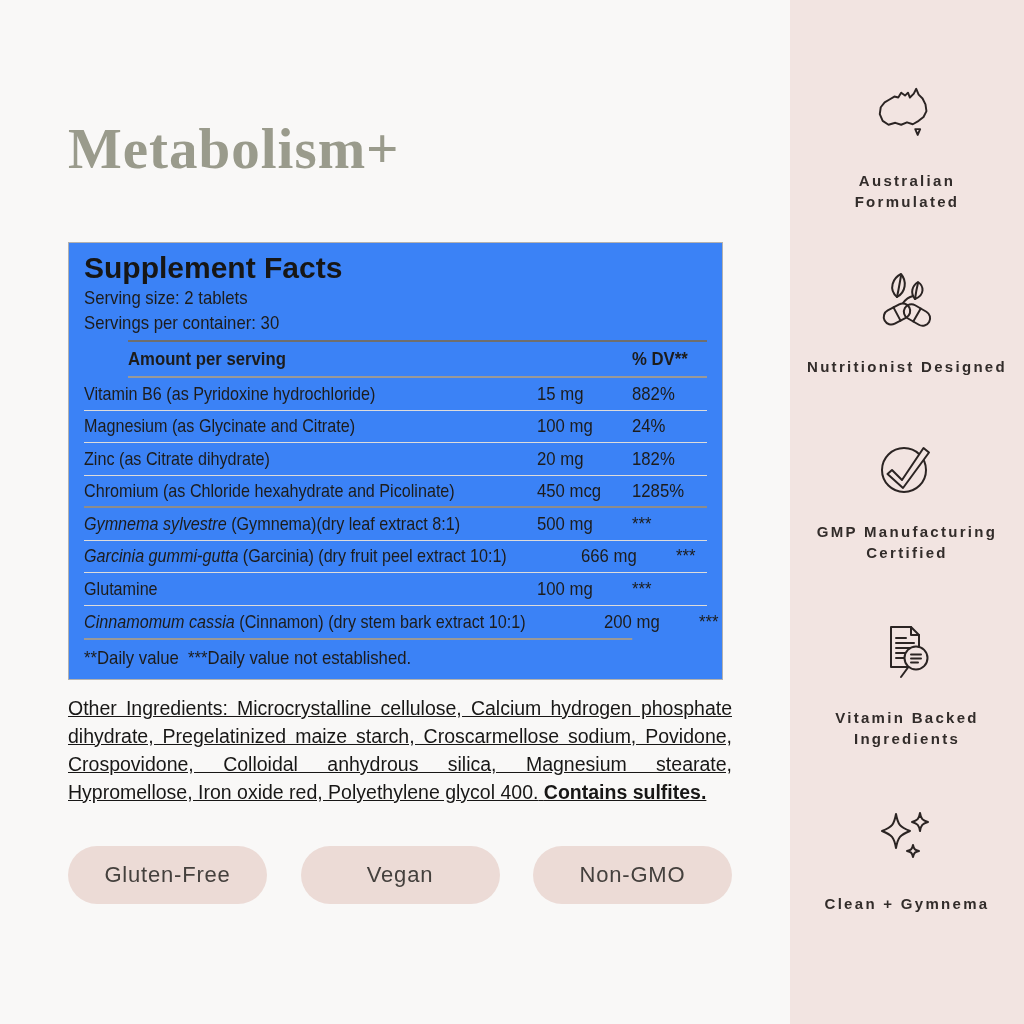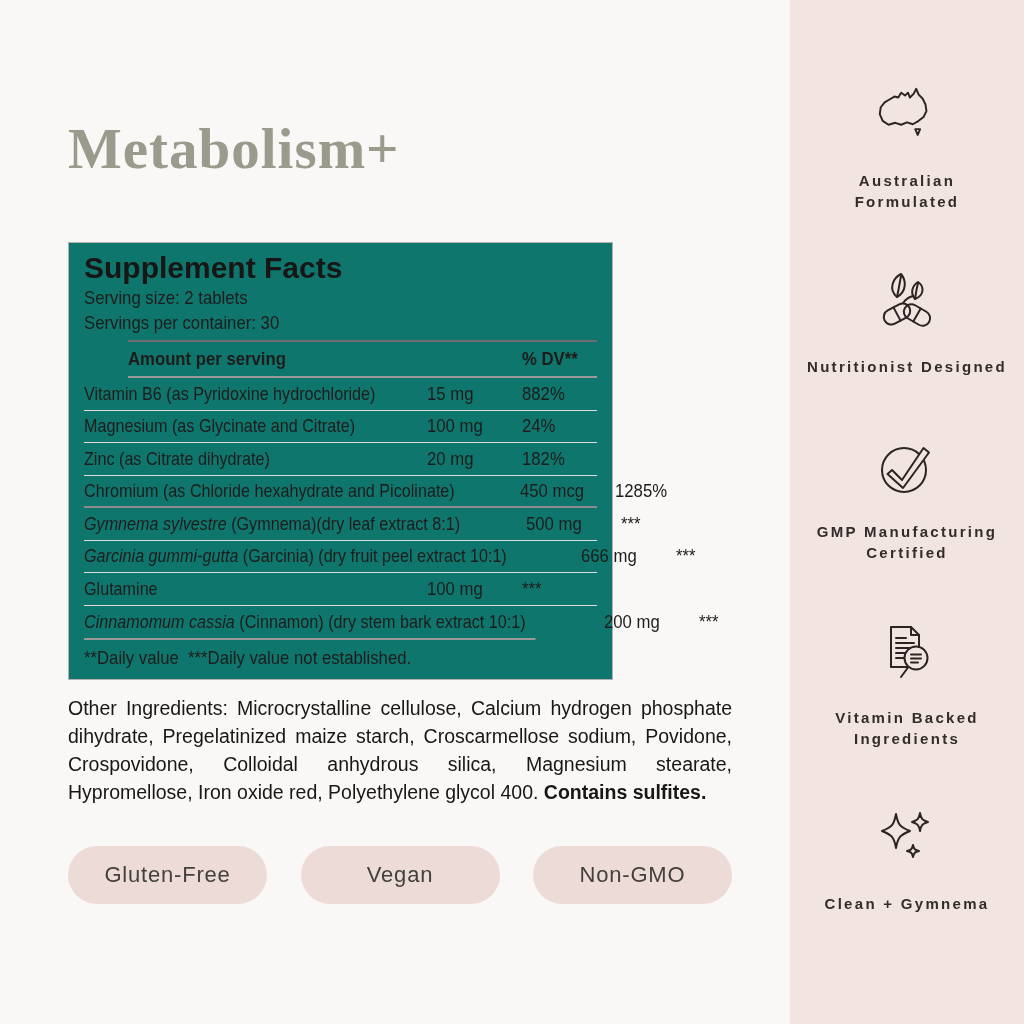--- a/index.html
+++ b/index.html
@@ -24,23 +24,23 @@
     line-height:62px;
     letter-spacing:1px;
     color:#9a9b8c;
   }
 
   
   .cond { transform:scaleX(0.88); transform-origin:0 50%; white-space:nowrap; }
   .cond-tight { transform:scaleX(0.85); transform-origin:0 50%; white-space:nowrap; }
 
   .facts-panel {
-    width:545px;
+    width:655px;
     border:1.5px solid #b3b1af;
-    background:#0f766e;
+    background:#3b82f6;
     padding:8px 15px 0 15px;
   }
   .facts-heading { font-size:30px; font-weight:700; line-height:34px; color:#171615; }
   .serving-line  { font-size:19px; line-height:25px; }
 
   .facts-grid { display:grid; grid-template-columns:1fr 95px 75px; align-items:center; }
 
   .facts-header {
     margin-top:5px;
     border-top:2px solid #6f6e6d;
@@ -59,20 +59,21 @@
     white-space:pre-wrap;
   }
 
   .other-ingredients {
     width:664px;
     margin:14px 8px 0 0;
     font-size:19.5px;
     line-height:28px;
     text-align:justify;
     color:#181716;
+    text-decoration:underline;
   }
   .other-ingredients b { font-weight:700; }
 
   .badges { width:664px; margin-top:40px; display:flex; justify-content:space-between; }
   .badge {
     width:199px; height:58px; border-radius:29px;
     background:#ecdbd6;
     display:flex; align-items:center; justify-content:center;
     font-size:22px; letter-spacing:0.8px; color:#44403d;
   }

